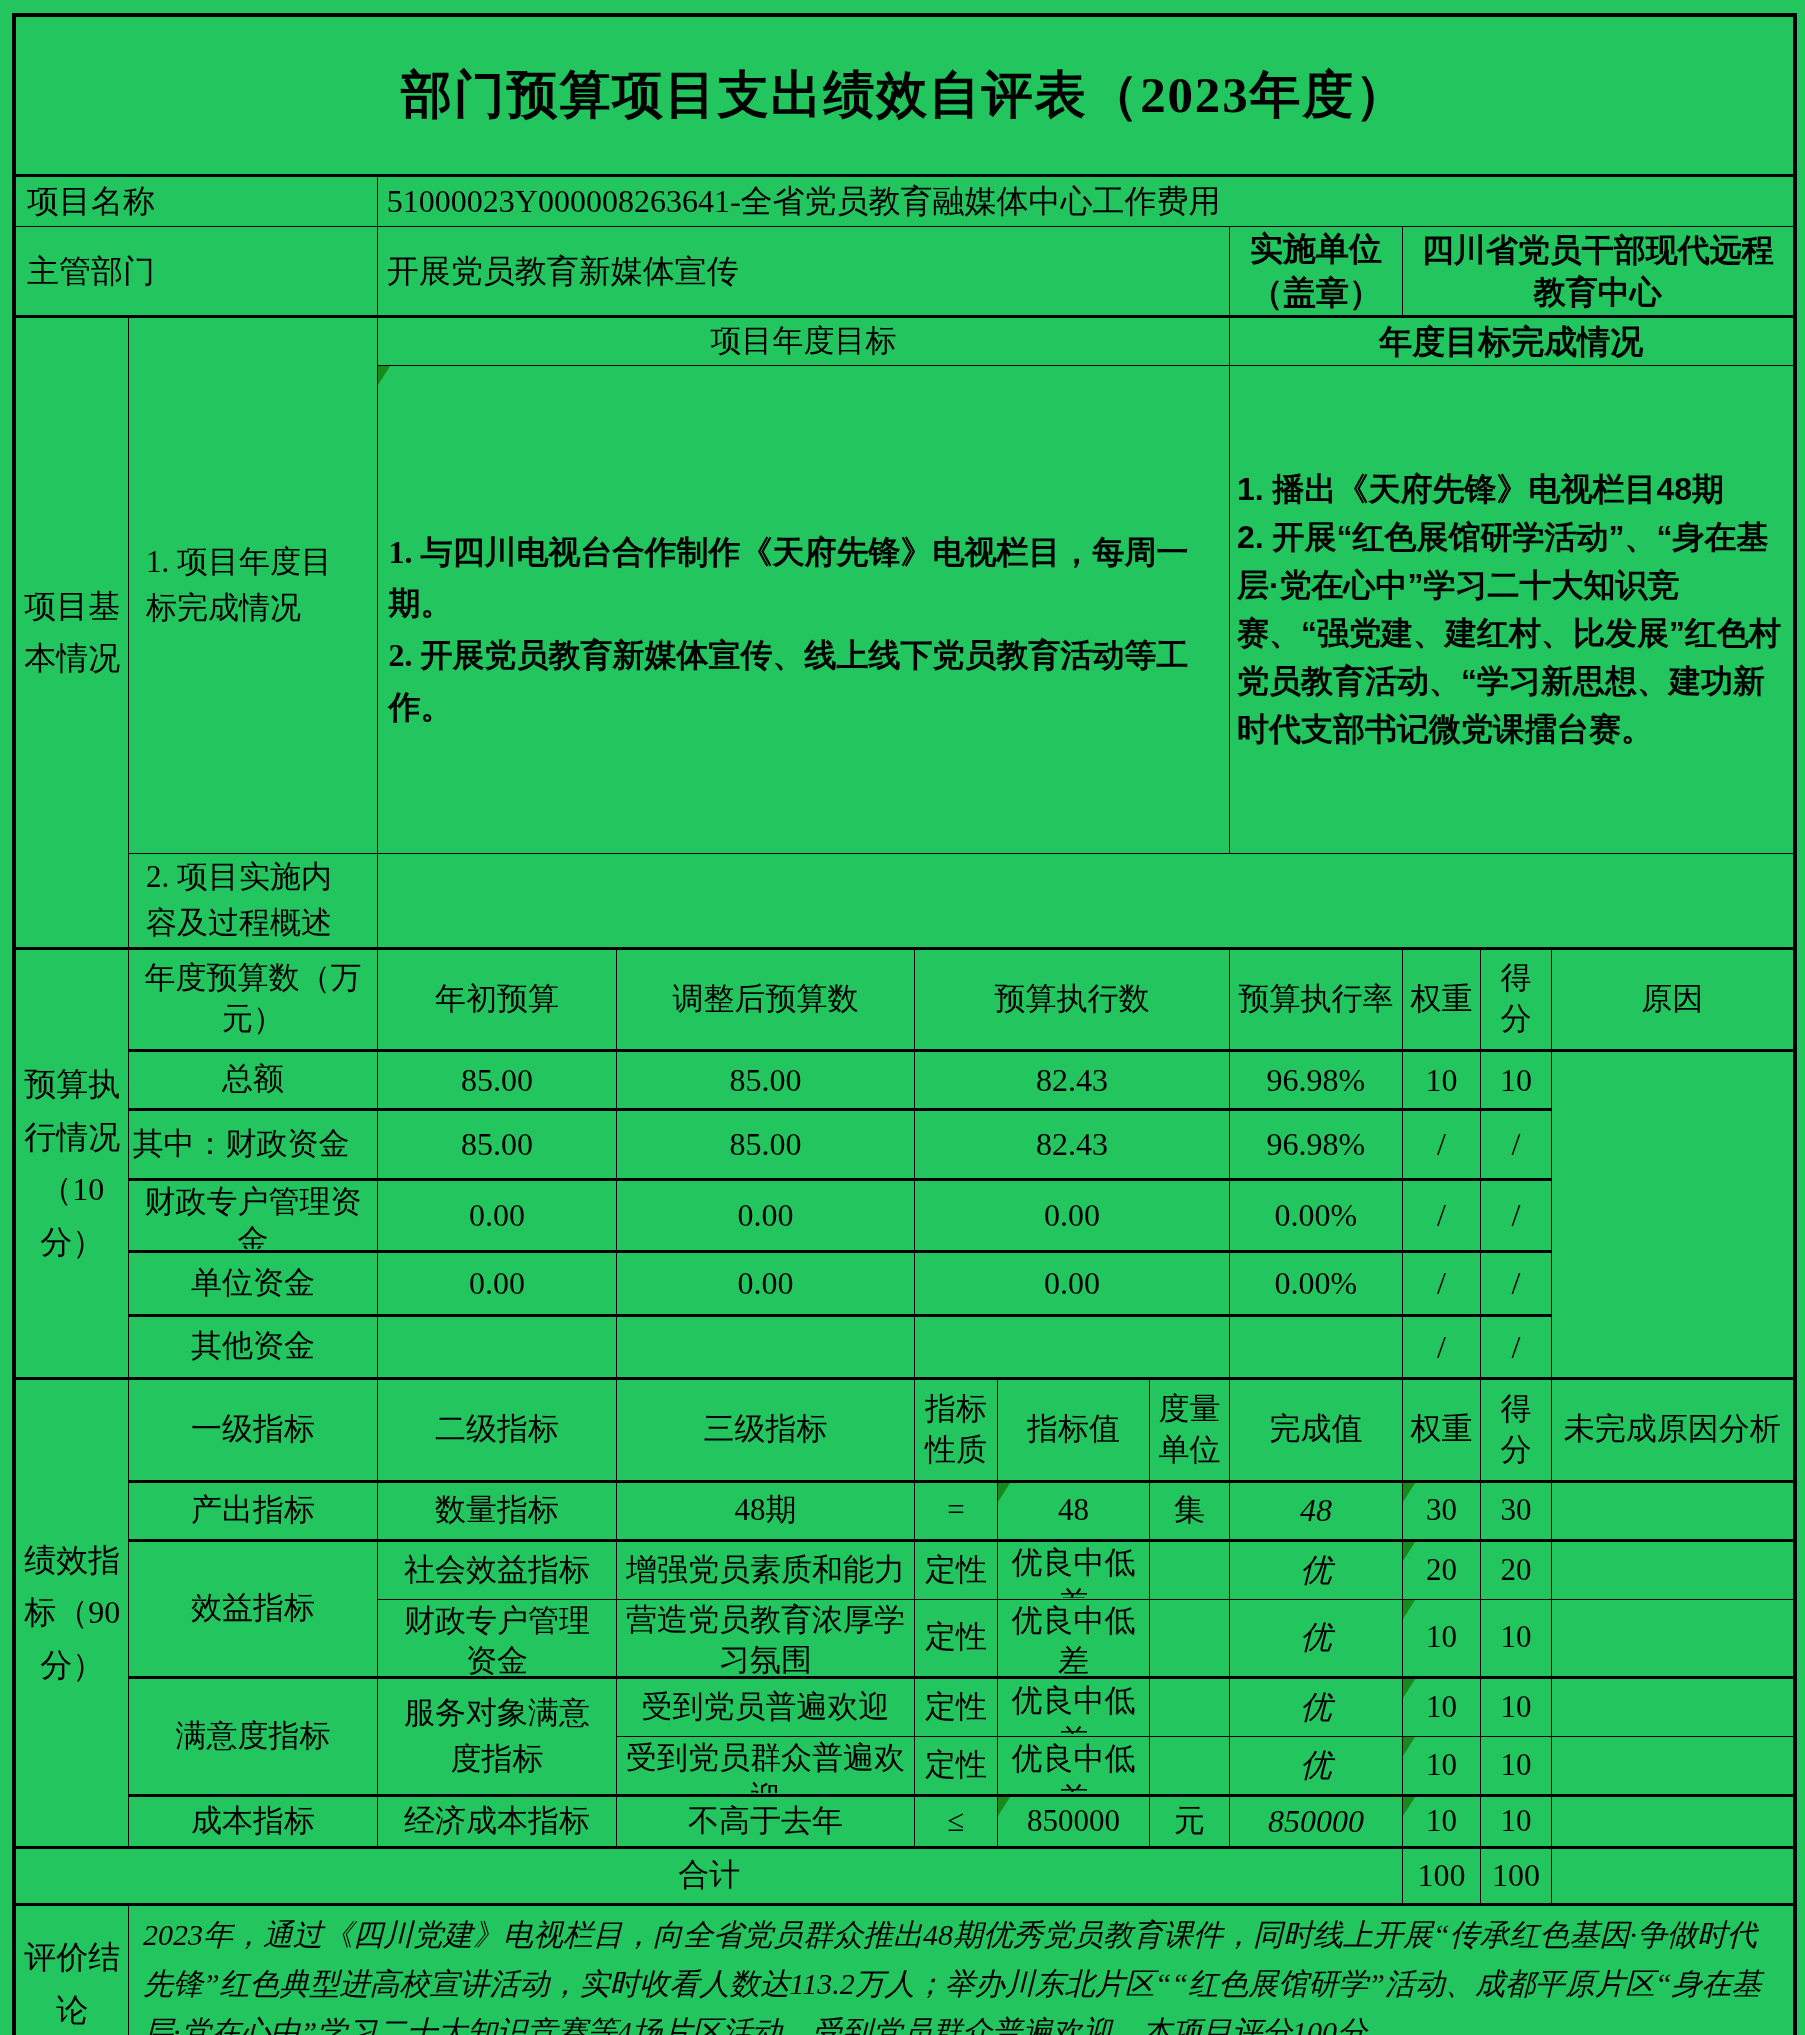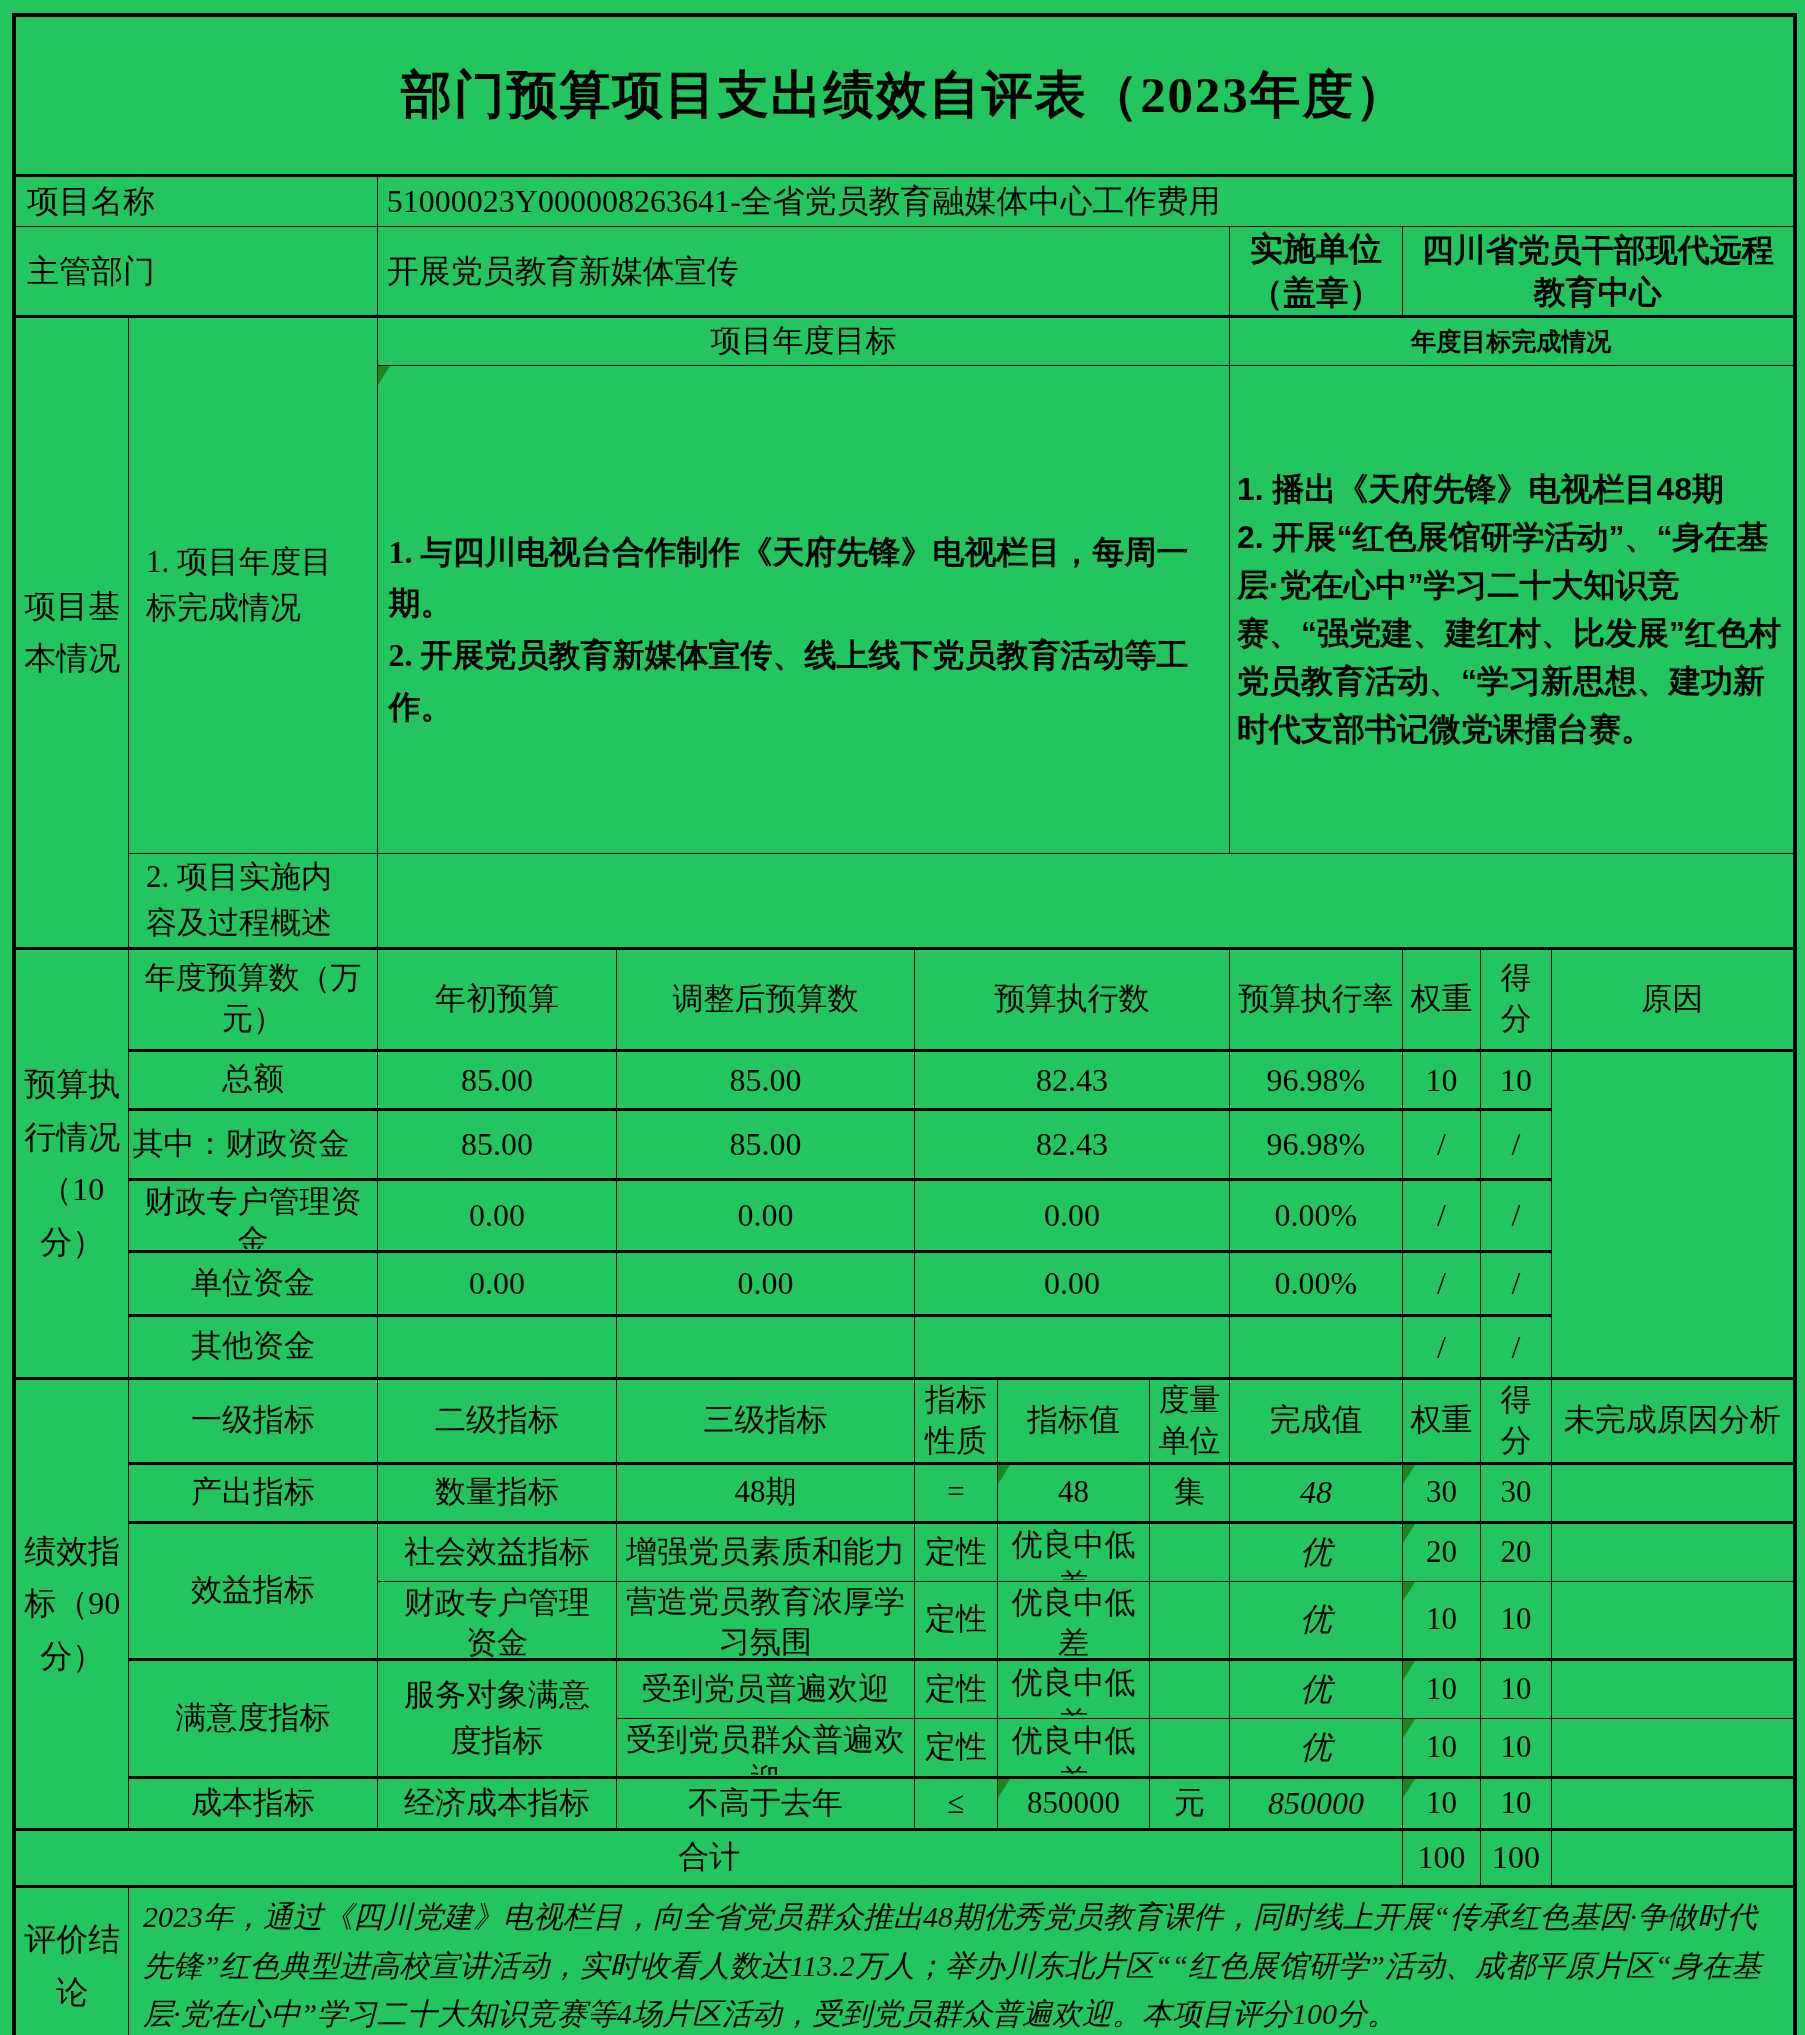--- a/index.html
+++ b/index.html
@@ -62,21 +62,21 @@
     <td colspan="2" class="lbl">主管部门</td>
     <td colspan="5" class="val">开展党员教育新媒体宣传</td>
     <td class="sansb" style="font-size:33px">实施单位（盖章）</td>
     <td colspan="3" class="sansb" style="font-size:32px">四川省党员干部现代远程教育中心</td>
   </tr>
 
   <tr class="thick" style="height:49px">
     <td rowspan="3" class="vlabel">项目基本情况</td>
     <td rowspan="2" class="sublbl">1. 项目年度目标完成情况</td>
     <td colspan="5" class="hdr">项目年度目标</td>
-    <td colspan="4" class="sansb" style="font-size:25px">年度目标完成情况</td>
+    <td colspan="4" class="sansb" style="font-size:33px">年度目标完成情况</td>
   </tr>
 
   <tr class="thin" style="height:279px">
     <td colspan="5" class="goaltext topcell rel">
       <span class="flag"></span>
       <div>1. 与四川电视台合作制作《天府先锋》电视栏目，每周一期。
 2. 开展党员教育新媒体宣传、线上线下党员教育活动等工作。</div>
     </td>
     <td colspan="4" class="comptext topcell sansb">
       <div>1. 播出《天府先锋》电视栏目48期
@@ -152,21 +152,21 @@
     <td class="num"></td>
     <td class="num">/</td>
     <td class="num">/</td>
   </tr>
 
   <tr class="thick" style="height:76px">
     <td rowspan="7" class="vlabel">绩效指标（90分）</td>
     <td class="hdr">一级指标</td>
     <td class="hdr">二级指标</td>
     <td class="hdr">三级指标</td>
-    <td class="hdr" style="padding:0 7px">指标性质</td>
+    <td class="hdr" style="padding:9px 7px">指标性质</td>
     <td class="hdr">指标值</td>
     <td class="hdr" style="padding:0 7px">度量单位</td>
     <td class="hdr">完成值</td>
     <td class="hdr">权重</td>
     <td class="hdr" style="padding:0 12.4px">得分</td>
     <td class="hdr">未完成原因分析</td>
   </tr>
 
   <tr class="thick" style="height:59px">
     <td>产出指标</td>

